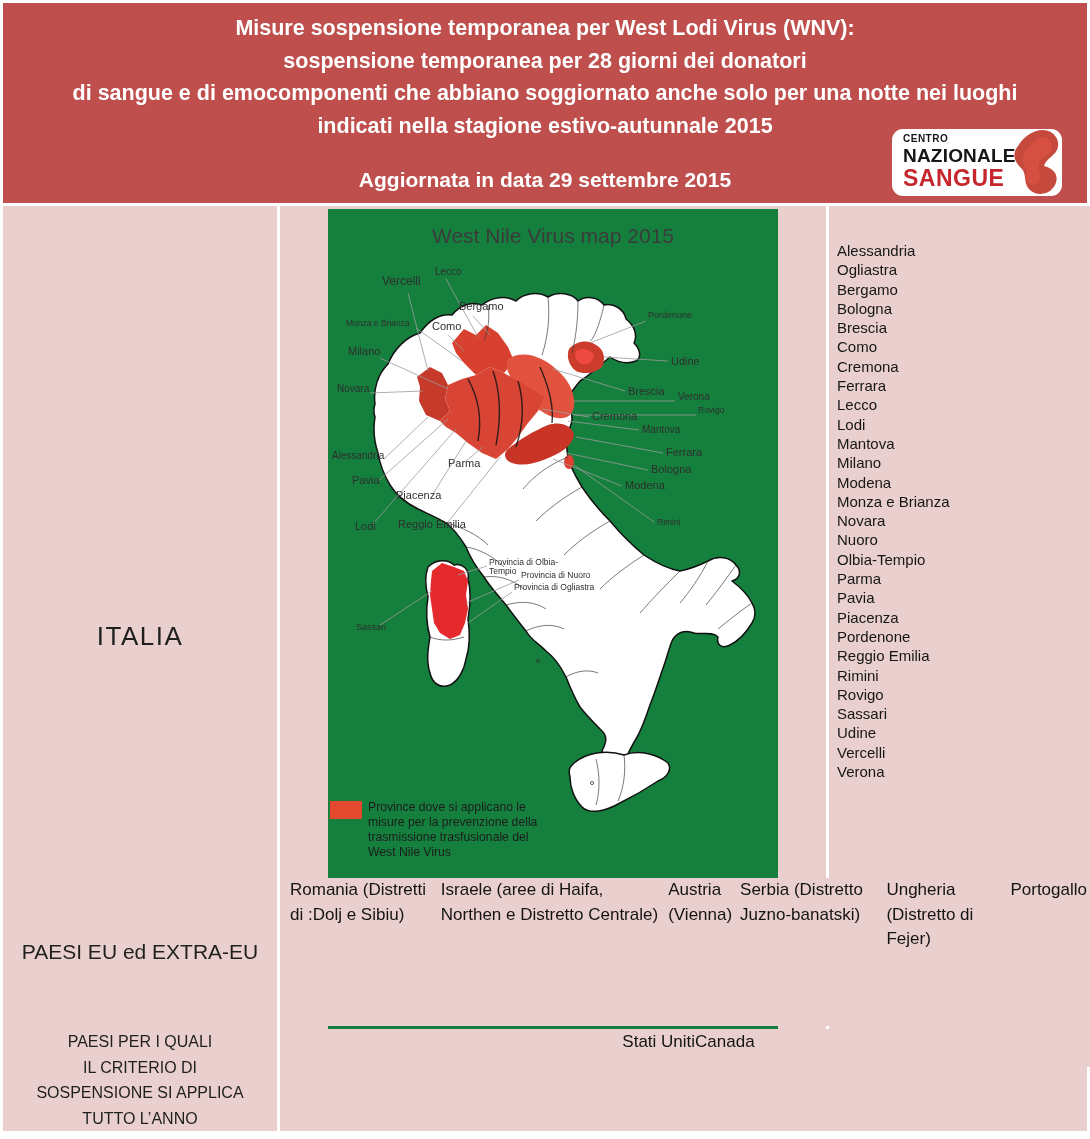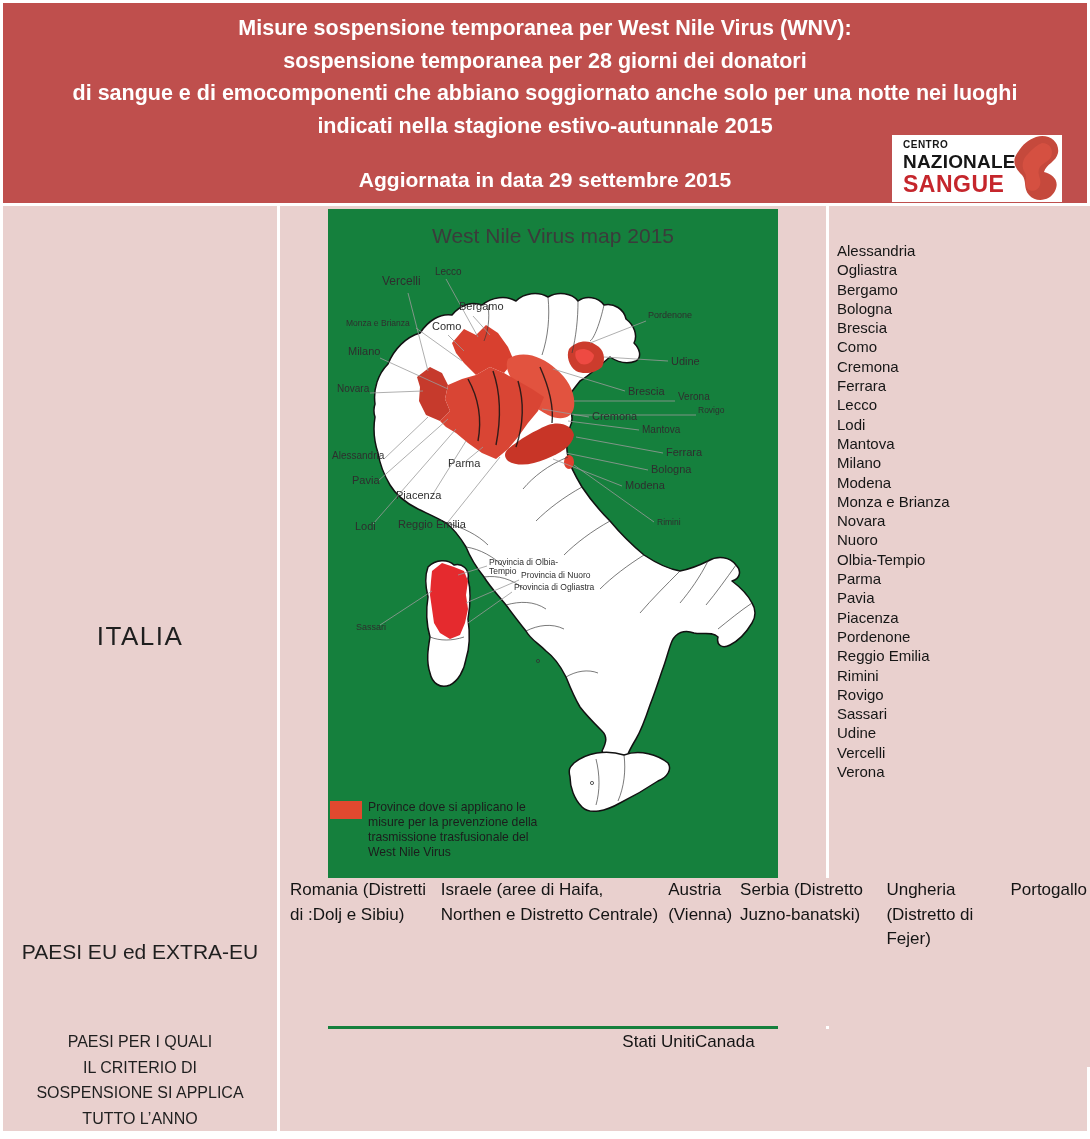--- a/index.html
+++ b/index.html
@@ -3,22 +3,22 @@
 <meta charset="utf-8">
 <style>
   html,body{margin:0;padding:0;background:#fff;}
   .page{width:1090px;height:1139px;box-sizing:border-box;background:#ffffff;padding:3px;
         font-family:"Liberation Sans",sans-serif;position:relative;overflow:hidden;}
   
   .header{background:#bf4f4d;height:200px;position:relative;text-align:center;color:#fff;}
   .title-lines{padding-top:9px;}
   .title-line{font-size:21.5px;line-height:32.5px;font-weight:bold;white-space:nowrap;}
   .updated{font-size:21px;font-weight:bold;margin-top:26px;}
-  .logo{position:absolute;right:25px;top:132px;width:170px;height:67px;background:#fff;
-        border-radius:0;overflow:hidden;text-align:left;}
+  .logo{position:absolute;right:25px;top:126px;width:170px;height:67px;background:#fff;
+        border-radius:11px;overflow:hidden;text-align:left;}
   .logo-text{position:absolute;left:11px;top:5px;color:#161616;line-height:1;}
   .logo-l1{font-size:10px;font-weight:bold;letter-spacing:.5px;}
   .logo-l2{font-size:19px;font-weight:bold;letter-spacing:.2px;margin-top:2px;}
   .logo-l3{font-size:23px;font-weight:bold;color:#c5262c;margin-top:2px;letter-spacing:.5px;}
   .logo-blob{position:absolute;right:0;top:0;height:100%;}
   
   .grid{display:flex;flex-direction:column;gap:3px;margin-top:3px;}
   .row{display:grid;gap:3px;}
   .row1{grid-template-columns:274px 546px 264px;height:669px;}
   .row2{grid-template-columns:274px 1fr;height:148px;}
@@ -44,21 +44,21 @@
   .pborder{fill:none;stroke:#3a3a3a;stroke-width:0.8;opacity:.85;}
   .redborder{fill:none;stroke:#141414;stroke-width:1.4;opacity:.85;}
 </style>
 </head>
 <body>
 
 <div class="page">
 
   <div class="header">
     <div class="title-lines">
-        <div class="title-line">Misure sospensione temporanea per West Nile Virus (WNV):</div>
+        <div class="title-line">Misure sospensione temporanea per West Lodi Virus (WNV):</div>
         <div class="title-line">sospensione temporanea per 28 giorni dei donatori</div>
         <div class="title-line">di sangue e di emocomponenti che abbiano soggiornato anche solo per una notte nei luoghi</div>
         <div class="title-line">indicati nella stagione estivo-autunnale 2015</div>
       </div>
     <div class="updated">Aggiornata in data 29 settembre 2015</div>
 
     <div class="logo">
       <svg class="logo-blob" width="66" height="67" viewBox="0 0 66 67">
         <path d="M40,2 C52,-2 64,6 62,18 C60,27 50,29 48,37 C57,39 64,46 59,56 C54,66 40,68 33,60 C27,53 31,46 26,40 C19,33 15,26 22,17 C27,9 32,5 40,2 Z" fill="#c0392b" opacity="0.92"></path>
         <path d="M46,8 C54,8 58,15 55,22 C52,28 45,28 43,34 C41,40 46,44 44,50 C42,56 35,58 31,53 C28,48 32,43 29,38 C25,32 26,24 32,19 C36,14 41,10 46,8 Z" fill="#e05545" opacity="0.6"></path>

